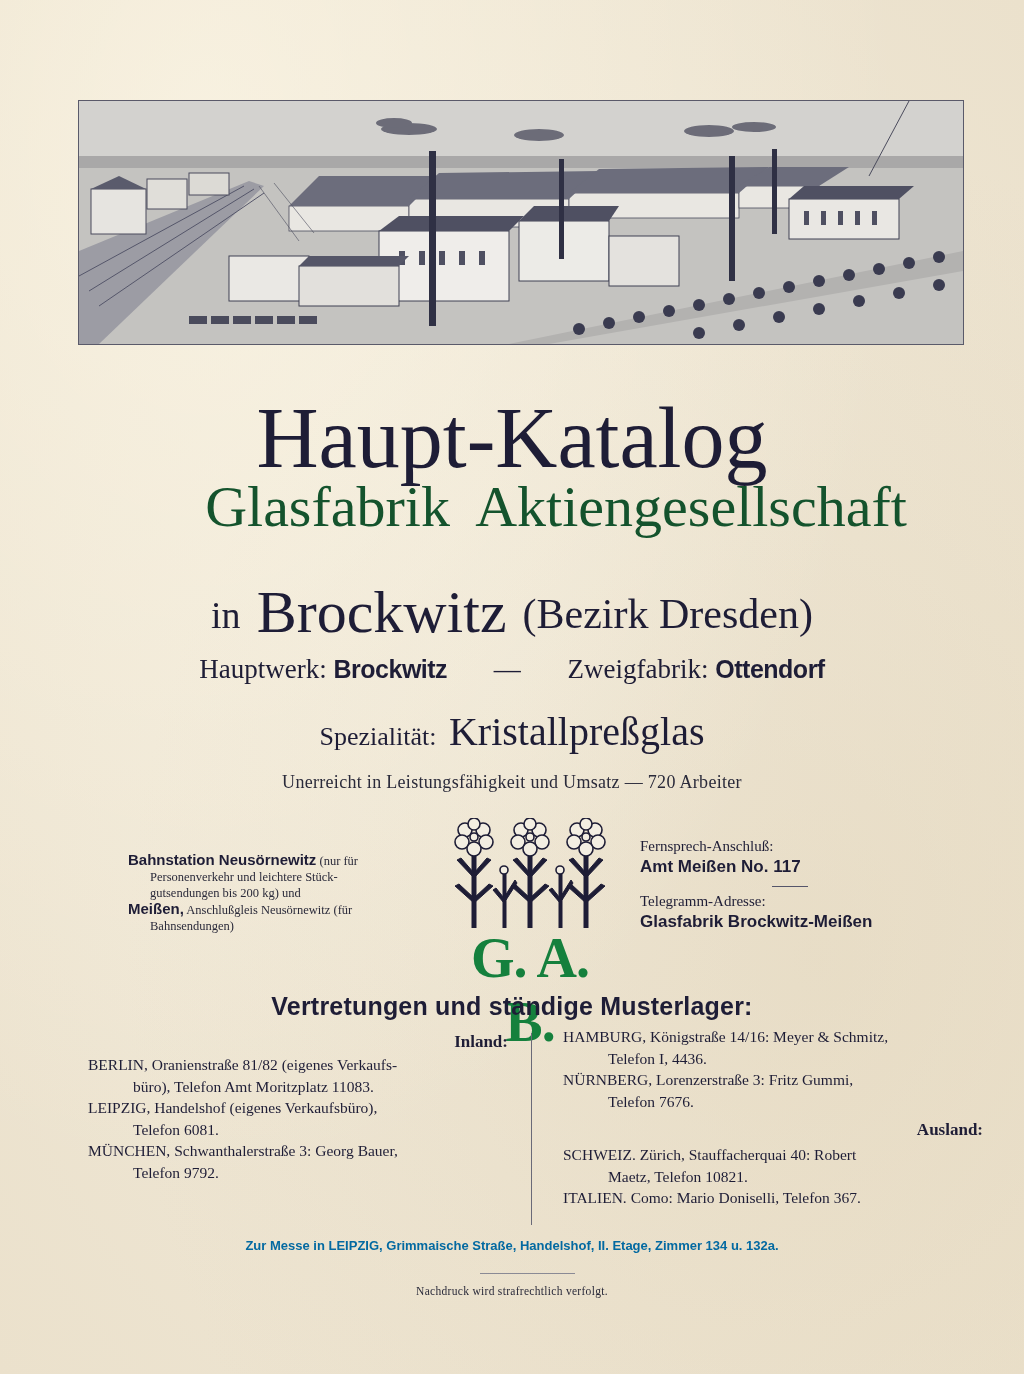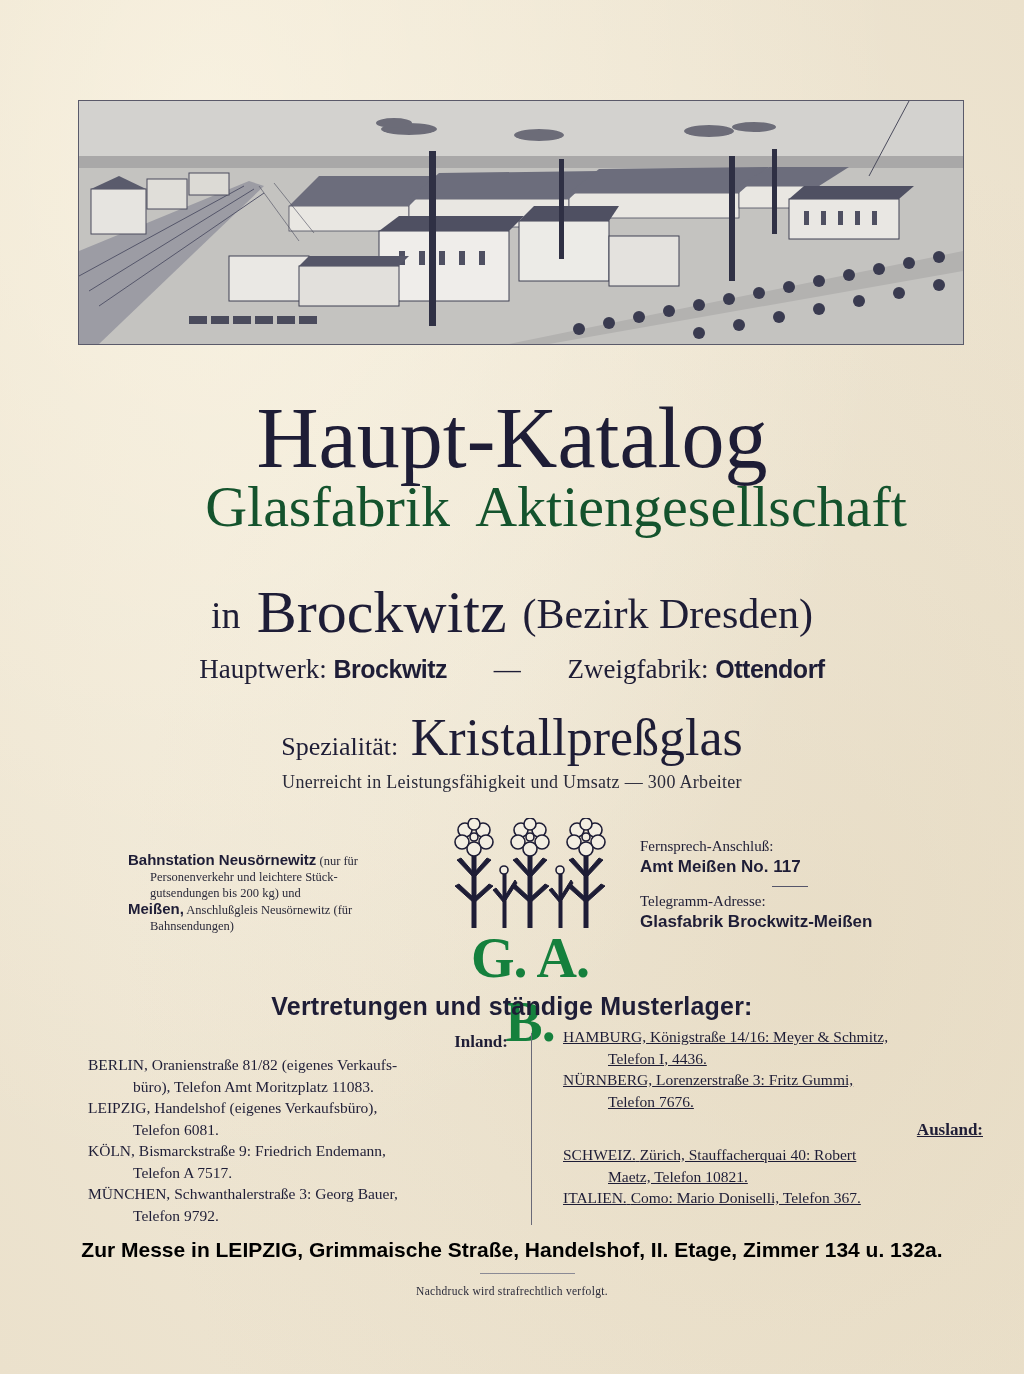--- a/index.html
+++ b/index.html
@@ -30,48 +30,48 @@
   .title-company { top: 473px; font-size: 58px; color: #14532d; word-spacing: 14px; padding-left: 44px; }
   .title-location { top: 578px; font-size: 40px; color: #1e1d36; }
   .title-location .in { font-size: 38px; }
   .title-location .city { font-size: 60px; vertical-align: -4px; margin: 0 6px; }
   .title-location .district { font-size: 42px; }
 
   .works-line { top: 654px; font-size: 27px; color: #1e1d36; }
   .works-line b { font-family: "Liberation Sans", "DejaVu Sans", sans-serif; font-weight: bold; font-size: 25px; letter-spacing: -0.5px; }
   .works-line .dash { display: inline-block; margin: 0 40px; }
   .specialty { top: 708px; font-size: 26px; color: #1e1d36; }
-  .specialty .big { font-size: 52px; margin-left: 6px; }
+  .specialty .big { font-size: 40px; margin-left: 6px; }
   .tagline { top: 772px; font-size: 18px; color: #2a2a3a; letter-spacing: 0.3px; }
 
   .rail { position: absolute; left: 128px; top: 852px; width: 300px; font-size: 12.5px; line-height: 16px; color: #2a2a3a; }
   .rail .bold { font-family: "Liberation Sans", "DejaVu Sans", sans-serif; font-weight: bold; font-size: 15px; color: #1e1d36; }
   .rail .indent { padding-left: 22px; display: block; }
 
   .logo { position: absolute; left: 445px; top: 818px; width: 170px; height: 160px; }
   .logo svg { display: block; }
   .logo-text { position: absolute; left: 0; top: 108px; width: 170px; text-align: center;
                font-family: "Liberation Serif", serif; font-weight: bold; font-size: 56px; color: #15803d; letter-spacing: -1px; }
 
   .contact { position: absolute; left: 640px; top: 836px; width: 300px; text-align: left; color: #1e1d36; }
   .contact .label { font-size: 15px; line-height: 20px; }
   .contact .value { font-family: "Liberation Sans", "DejaVu Sans", sans-serif; font-weight: bold; font-size: 17px; line-height: 22px; }
   .contact .rule { width: 36px; height: 1px; background: #55556a; margin: 8px auto 4px auto; }
 
   .reps-heading { top: 992px; font-family: "Liberation Sans", "DejaVu Sans", sans-serif; font-weight: bold; font-size: 25px; color: #1e1d36; letter-spacing: 0.2px; }
 
   .col { position: absolute; top: 1030px; font-size: 15.5px; line-height: 21.5px; color: #1e1d36; }
   .col-left { left: 88px; width: 420px; }
-  .col-right { left: 563px; width: 420px; top: 1026px; text-decoration: underline; }
+  .col-right { left: 563px; width: 420px; top: 1026px; }
   .subhead { text-align: right; font-family: "Liberation Serif", serif; font-weight: bold; font-size: 17px; line-height: 24px; }
   .entry { margin: 0; }
   .entry .cont { display: block; padding-left: 45px; }
   .col-divider { position: absolute; left: 531px; top: 1033px; width: 1px; height: 192px; background: #6a6a78; }
 
-  .fair { top: 1238px; font-family: "Liberation Sans", "DejaVu Sans", sans-serif; font-weight: bold; font-size: 21px; color: #000000; }
+  .fair { top: 1238px; font-family: "Liberation Sans", "DejaVu Sans", sans-serif; font-weight: bold; font-size: 13px; color: #0369a1; }
   .short-rule { position: absolute; left: 480px; top: 1273px; width: 95px; height: 1px; background: #8a8a95; }
   .reprint { top: 1285px; font-size: 11.5px; color: #2a2a3a; letter-spacing: 0.3px; }
 </style>
 </head>
 <body>
 
 <div class="page">
 
   <div class="illustration">
     <svg viewBox="0 0 884 243" preserveAspectRatio="none">
@@ -202,21 +202,21 @@
     <span class="dash">—</span>
     <span>Zweigfabrik:</span>
     <b>Ottendorf</b>
   </div>
 
   <div class="center specialty">
     <span>Spezialität:</span>
     <span class="big">Kristallpreßglas</span>
   </div>
 
-  <div class="center tagline">Unerreicht in Leistungsfähigkeit und Umsatz — 300 Arbeiter</div>
+  <div class="center tagline">Unerreicht in Leistungsfähigkeit und Umsatz — 720 Arbeiter</div>
 
   <div class="rail">
     <div>
       <span class="bold">Bahnstation Neusörnewitz</span>
       <span>(nur für</span>
       <span class="indent">Personenverkehr und leichtere Stück-</span>
       <span class="indent">gutsendungen bis 200 kg) und</span>
     </div>
     <div>
       <span class="bold">Meißen,</span>
@@ -298,25 +298,20 @@
       <span>BERLIN,</span>
       <span>Oranienstraße 81/82 (eigenes Verkaufs-</span>
       <span class="cont">büro), Telefon Amt Moritzplatz 11083.</span>
     </div>
     <div class="entry">
       <span>LEIPZIG,</span>
       <span>Handelshof (eigenes Verkaufsbüro),</span>
       <span class="cont">Telefon 6081.</span>
     </div>
     <div class="entry">
-      <span>KÖLN,</span>
-      <span>Bismarckstraße 9: Friedrich Endemann,</span>
-      <span class="cont">Telefon A 7517.</span>
-    </div>
-    <div class="entry">
       <span>MÜNCHEN,</span>
       <span>Schwanthalerstraße 3: Georg Bauer,</span>
       <span class="cont">Telefon 9792.</span>
     </div>
   </div>
 
   <div class="col-divider"></div>
 
   <div class="col col-right">
     <div class="entry">

